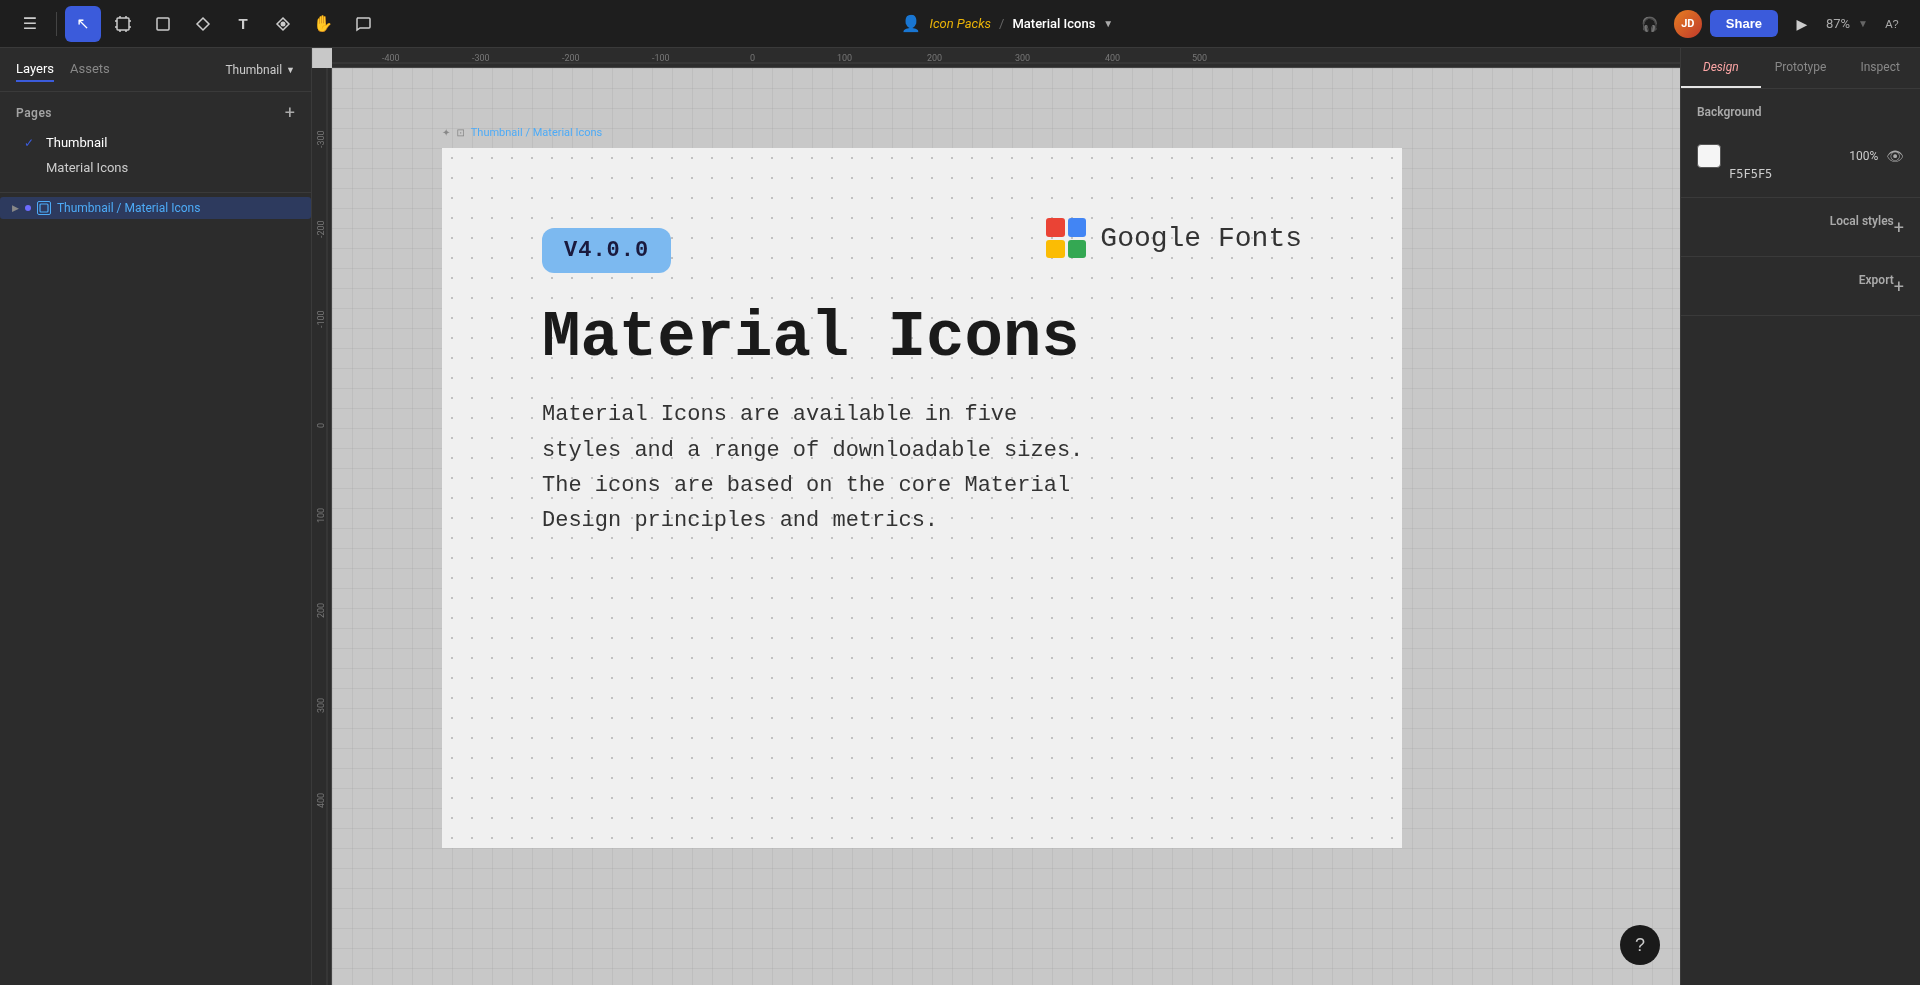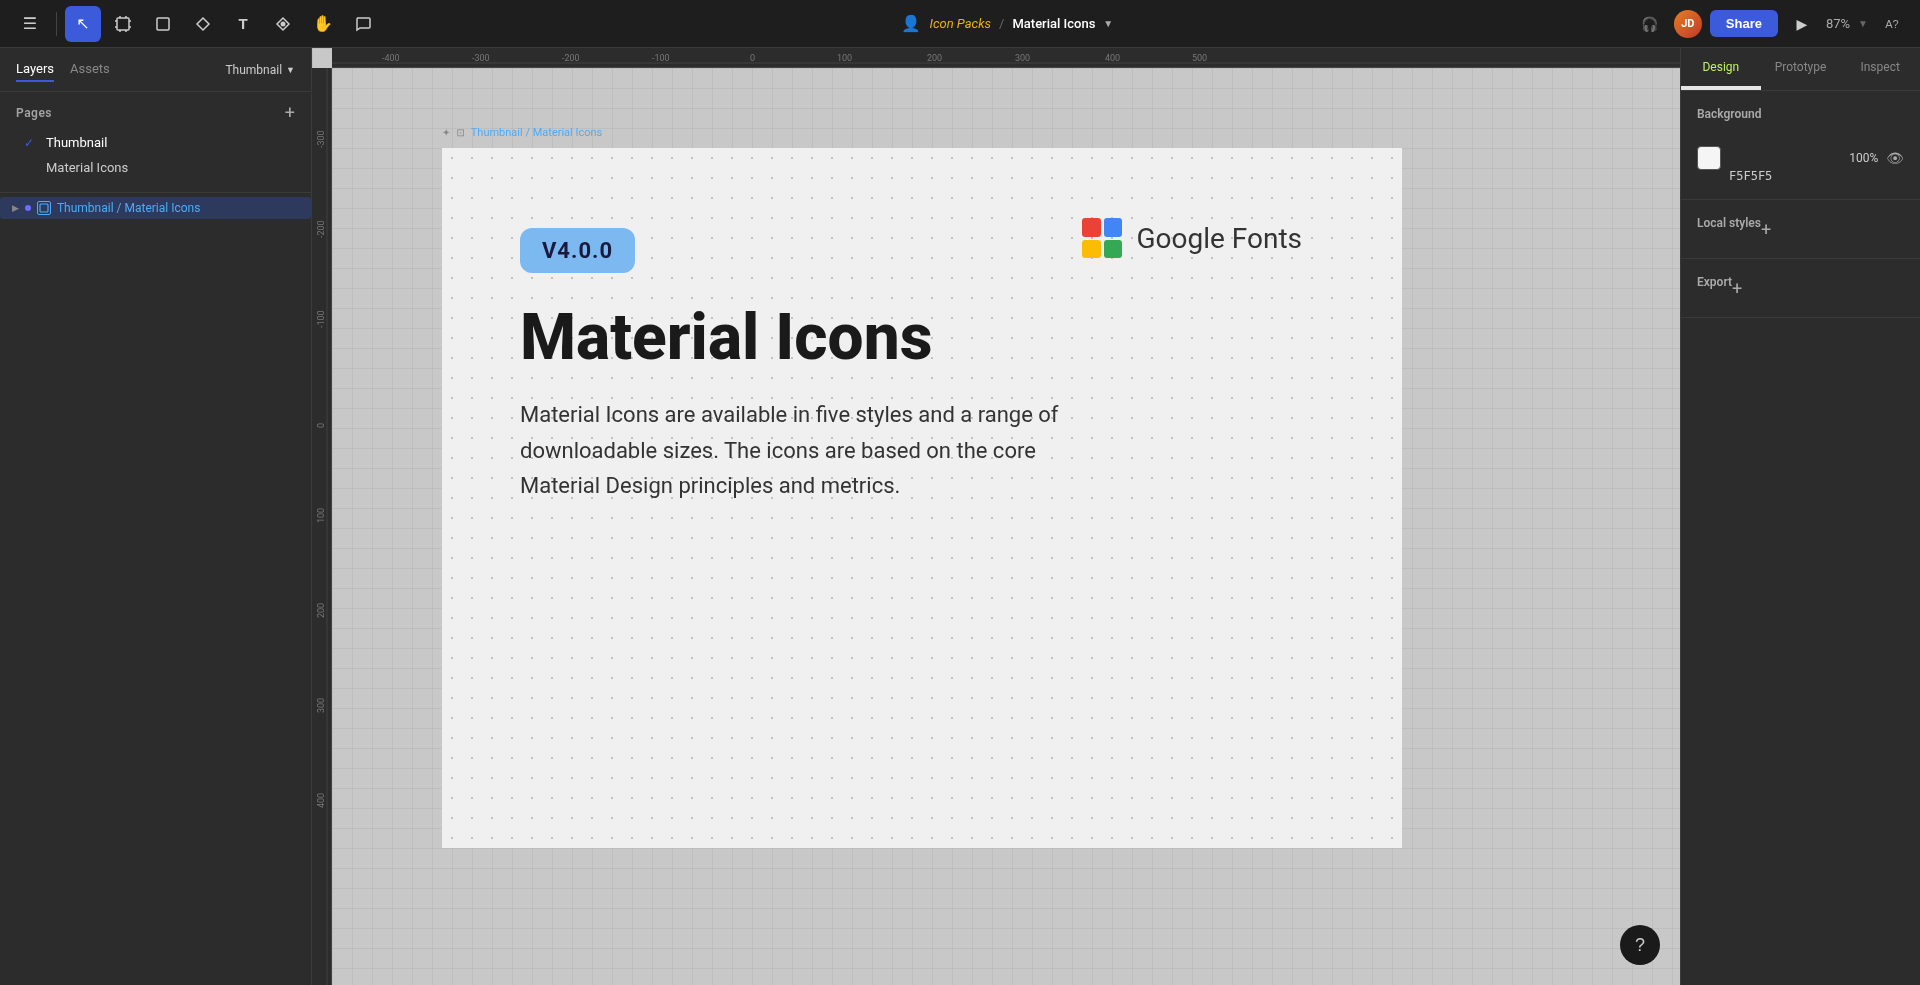--- a/index.html
+++ b/index.html
@@ -194,22 +194,23 @@
       white-space: nowrap;
     }
 
     
     .frame-content {
       width: 100%; height: 100%;
       background: #f0f0f0;
       display: flex;
       flex-direction: column;
       align-items: flex-start;
-      padding: 80px 78px;
+      padding: 80px 100px;
       position: relative;
+      font-family: Liberation Mono, monospace;
     }
 
     
     .version-badge {
       background: #7cb9f0;
       border-radius: 12px;
       padding: 10px 22px;
       font-size: 22px;
       font-weight: 700;
       color: #1a1a3e;
@@ -248,21 +249,21 @@
       border-bottom: 1px solid #3a3a3a;
     }
     .right-tab {
       flex: 1; text-align: center;
       padding: 12px 0;
       font-size: 12px;
       color: #888;
       cursor: pointer;
       border-bottom: 2px solid transparent;
     }
-    .right-tab.active { color: #bef264; border-bottom: 4px solid #e5e5e5; }
+    .right-tab.active { color: #fca5a5; border-bottom: 2px solid #e5e5e5; font-style: italic; }
 
     .right-section {
       padding: 16px;
       border-bottom: 1px solid #3a3a3a;
     }
     .right-section-title {
       color: #aaa;
       font-size: 12px;
       font-weight: 600;
       margin-bottom: 12px;
@@ -280,21 +281,21 @@
       cursor: pointer;
     }
     .bg-hex {
       color: #ccc; font-size: 12px; font-family: monospace; flex: 1; cursor: pointer; margin-top: 36px;
     }
     .bg-opacity { color: #ccc; font-size: 12px; cursor: pointer; }
     .eye-icon { color: #aaa; font-size: 14px; cursor: pointer; }
 
     
     .section-header {
-      display: flex; align-items: center; justify-content: flex-start;
+      display: flex; align-items: center; justify-content: flex-end;
     }
     .section-add-btn { color: #aaa; font-size: 18px; cursor: pointer; }
 
     
     .help-btn {
       position: absolute;
       bottom: 20px;
       right: 20px;
       width: 40px; height: 40px;
       border-radius: 50%;

